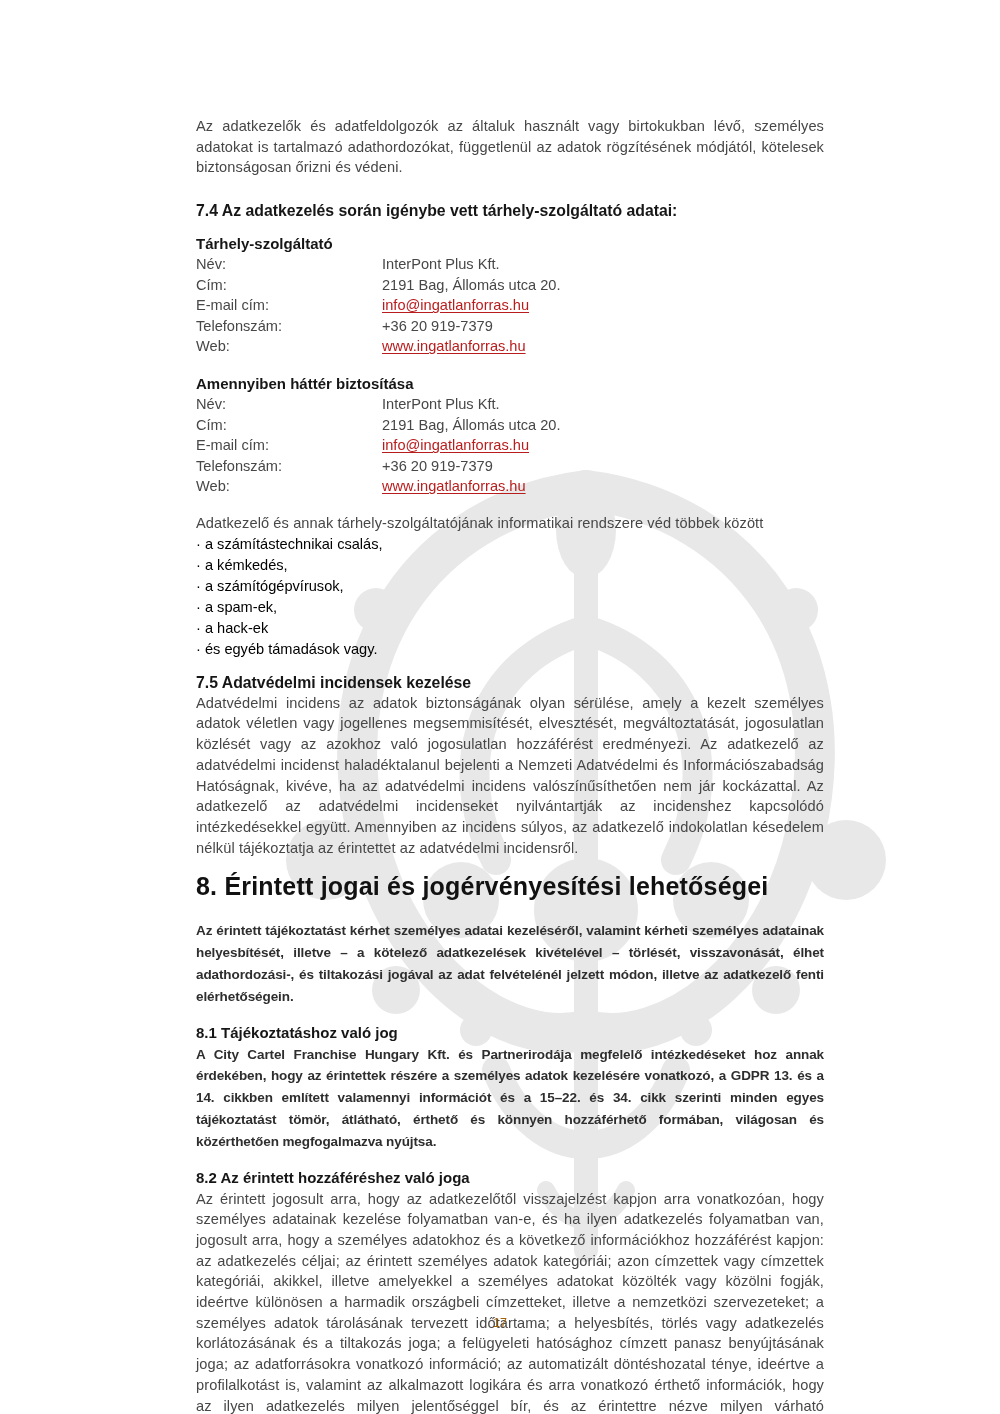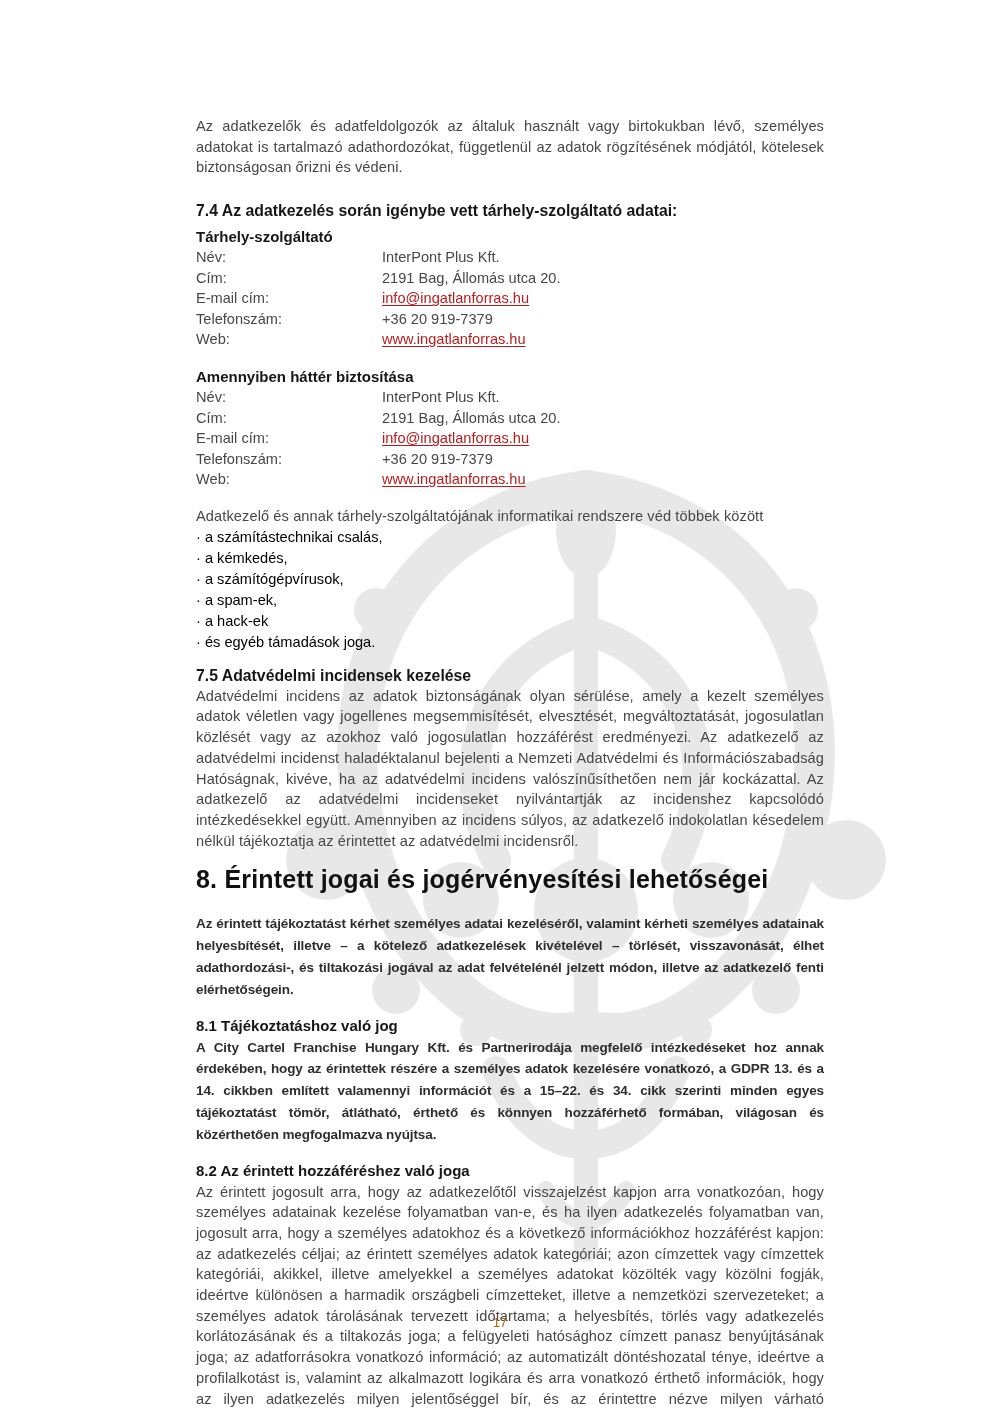--- a/index.html
+++ b/index.html
@@ -28,21 +28,21 @@
   }
   p.body {
     margin: 0;
     font-size: 14.6px;
     line-height: 20.7px;
     text-align: justify;
     letter-spacing: 0.1px;
     color: #474747;
   }
   h3.sec {
-    margin: 22px 0 5px 0;
+    margin: 22px 0 12px 0;
     font-size: 15.8px;
     line-height: 21px;
     font-weight: bold;
     color: #161616;
   }
   .subheading {
     margin: 0;
     font-size: 15px;
     line-height: 21px;
     font-weight: bold;
@@ -178,21 +178,21 @@
       </div>
     </div>
 
     <p class="body intro-line">Adatkezelő és annak tárhely-szolgáltatójának informatikai rendszere véd többek között</p>
     <ul class="plainlist">
       <li>· a számítástechnikai csalás,</li>
       <li>· a kémkedés,</li>
       <li>· a számítógépvírusok,</li>
       <li>· a spam-ek,</li>
       <li>· a hack-ek</li>
-      <li>· és egyéb támadások joga.</li>
+      <li>· és egyéb támadások vagy.</li>
     </ul>
 
     <h3 class="sec sec75">7.5 Adatvédelmi incidensek kezelése</h3>
     <p class="body">Adatvédelmi incidens az adatok biztonságának olyan sérülése, amely a kezelt személyes adatok véletlen vagy jogellenes megsemmisítését, elvesztését, megváltoztatását, jogosulatlan közlését vagy az azokhoz való jogosulatlan hozzáférést eredményezi. Az adatkezelő az adatvédelmi incidenst haladéktalanul bejelenti a Nemzeti Adatvédelmi és Információszabadság Hatóságnak, kivéve, ha az adatvédelmi incidens valószínűsíthetően nem jár kockázattal. Az adatkezelő az adatvédelmi incidenseket nyilvántartják az incidenshez kapcsolódó intézkedésekkel együtt. Amennyiben az incidens súlyos, az adatkezelő indokolatlan késedelem nélkül tájékoztatja az érintettet az adatvédelmi incidensről.</p>
 
     <h2 class="big">8. Érintett jogai és jogérvényesítési lehetőségei</h2>
     <p class="body-alt">Az érintett tájékoztatást kérhet személyes adatai kezeléséről, valamint kérheti személyes adatainak helyesbítését, illetve – a kötelező adatkezelések kivételével – törlését, visszavonását, élhet adathordozási-, és tiltakozási jogával az adat felvételénél jelzett módon, illetve az adatkezelő fenti elérhetőségein.</p>
 
     <h3 class="sec-alt">8.1 Tájékoztatáshoz való jog</h3>
     <p class="body-alt">A City Cartel Franchise Hungary Kft. és Partnerirodája megfelelő intézkedéseket hoz annak érdekében, hogy az érintettek részére a személyes adatok kezelésére vonatkozó, a GDPR 13. és a 14. cikkben említett valamennyi információt és a 15–22. és 34. cikk szerinti minden egyes tájékoztatást tömör, átlátható, érthető és könnyen hozzáférhető formában, világosan és közérthetően megfogalmazva nyújtsa.</p>

